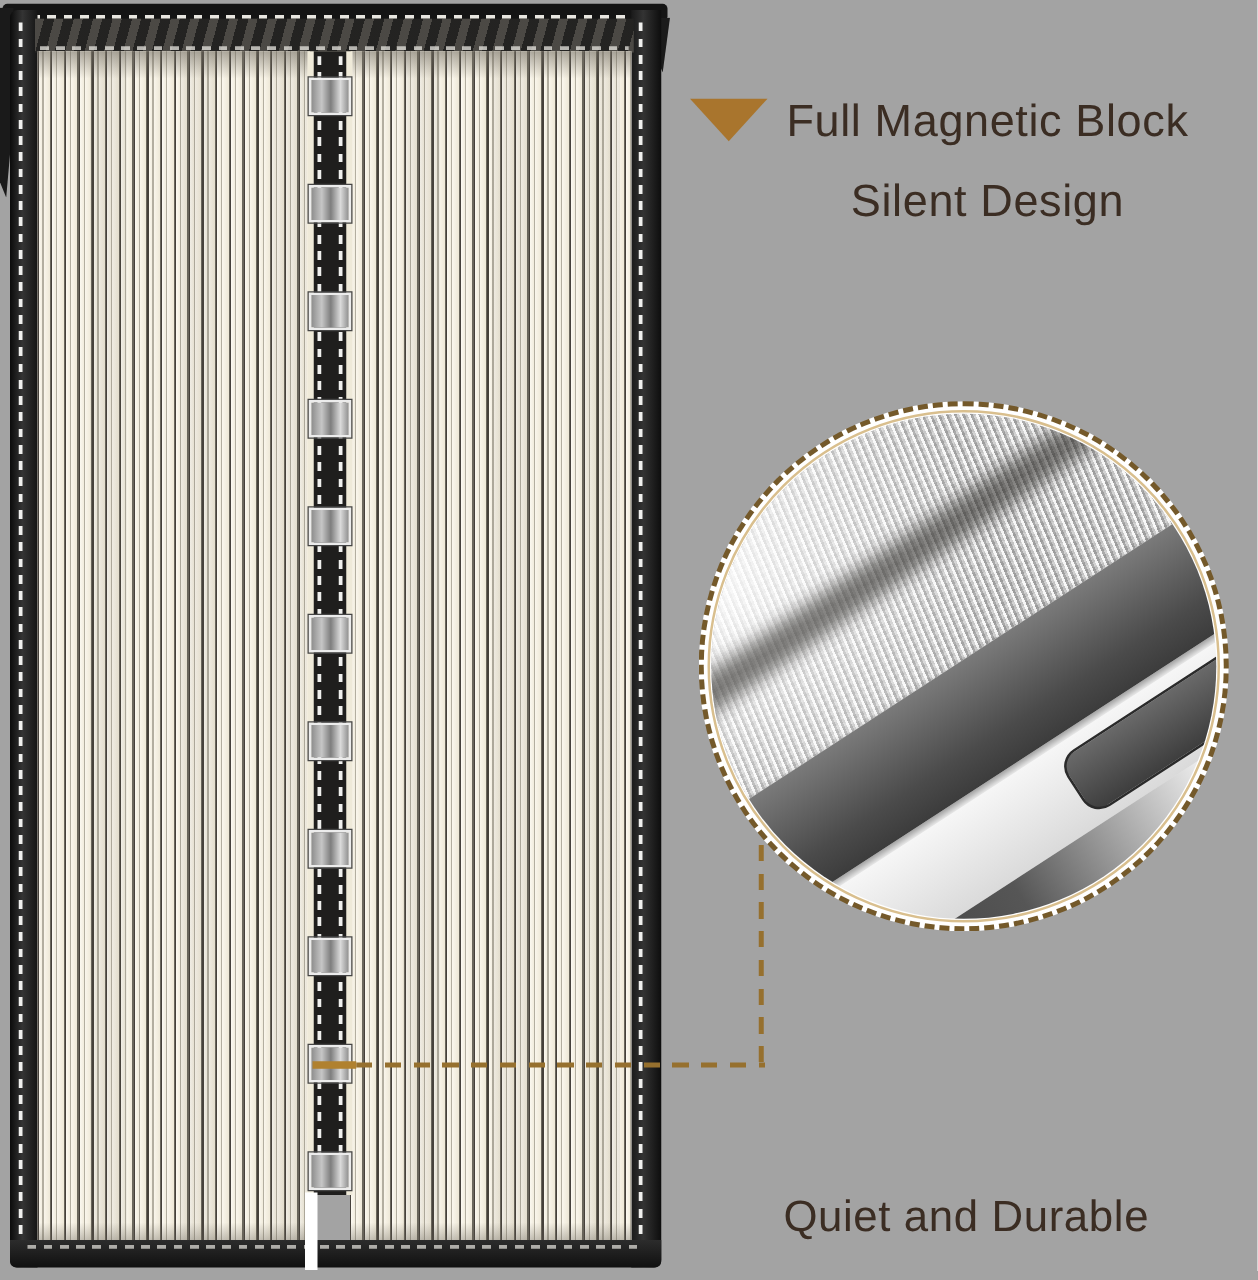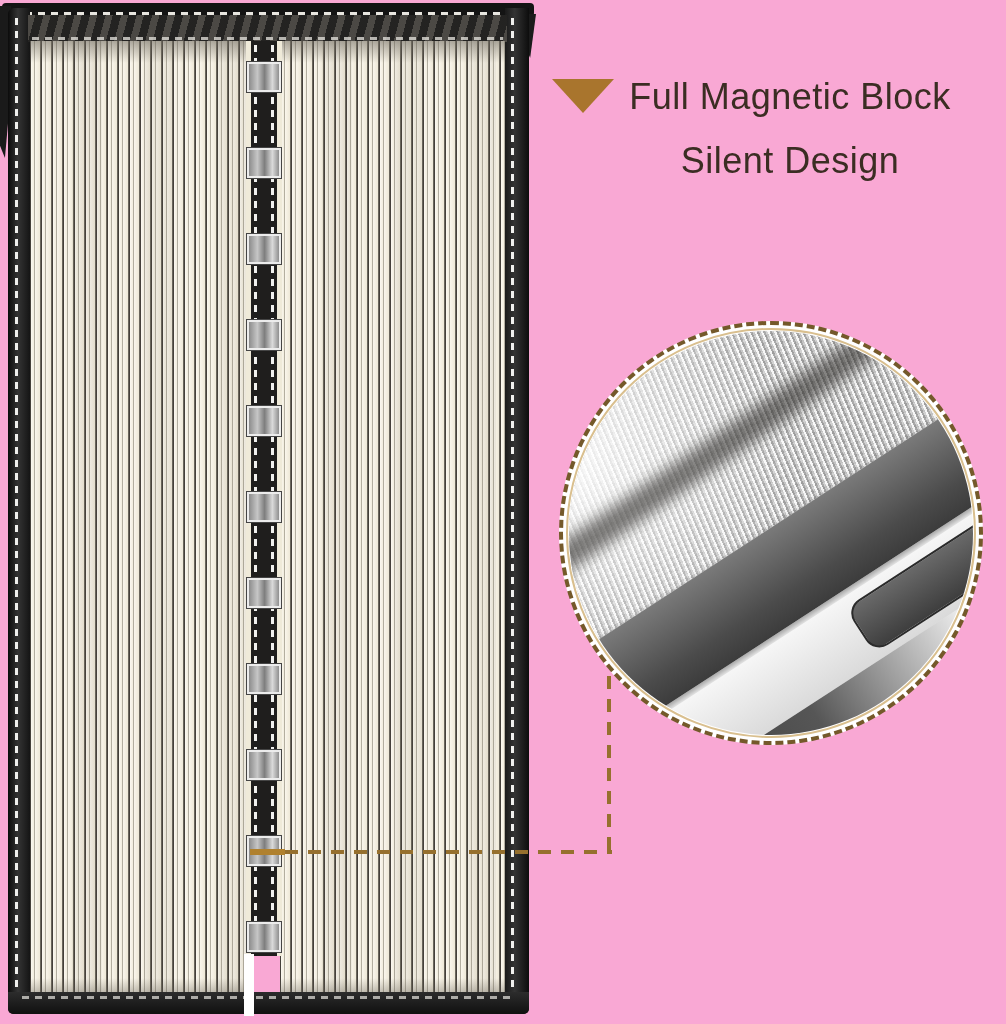--- a/index.html
+++ b/index.html
@@ -1,16 +1,16 @@
 <!DOCTYPE html>
 <html><head>
 <meta charset="utf-8">
 <style>
   html,body{margin:0;padding:0;background:#ffffff;}
-  .stage{position:relative;width:1006px;height:1024px;background:#f9a8d4;overflow:hidden;
+  .stage{position:relative;width:1006px;height:1024px;background:#a3a3a3;overflow:hidden;
          font-family:"Liberation Sans", sans-serif;}
 
   
   .door-top-bar{position:absolute;left:2px;top:3px;width:532px;height:14px;background:#141414;border-radius:4px;}
   .door-top-bar .stitch-h{position:absolute;left:10px;right:10px;top:9px;}
   .wedge-tl{position:absolute;left:0;top:6px;width:11px;height:152px;background:#1a1a1a;
             clip-path:polygon(0 0,100% 0,100% 55%,45% 100%,0 92%);}
   .wedge-tr{position:absolute;left:523px;top:14px;width:13px;height:44px;background:#1b1b1b;
             clip-path:polygon(0 0,100% 0,55% 100%,0 60%);}
   .frame-left{position:absolute;left:8px;top:8px;width:22px;height:1006px;border-radius:6px 0 0 6px;
@@ -162,14 +162,15 @@
         </div>
         <div class="band-dark"></div>
       </div>
     </div>
   </div>
 
   <div class="tri"></div>
   <div class="feat ft1">Full Magnetic Block</div>
   <div class="feat ft2">Silent Design</div>
 
+  <div class="feat fb2">Quiet and Durable</div>
 
 </div>
 
 </body></html>

